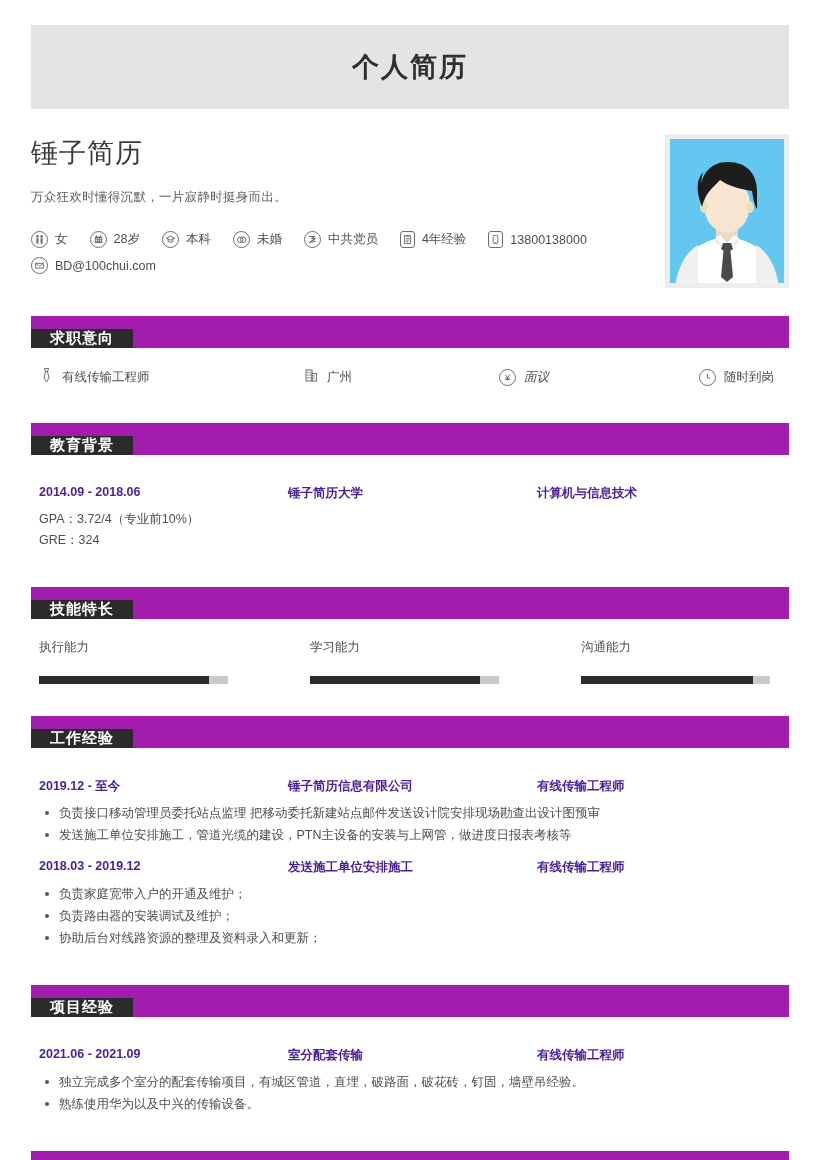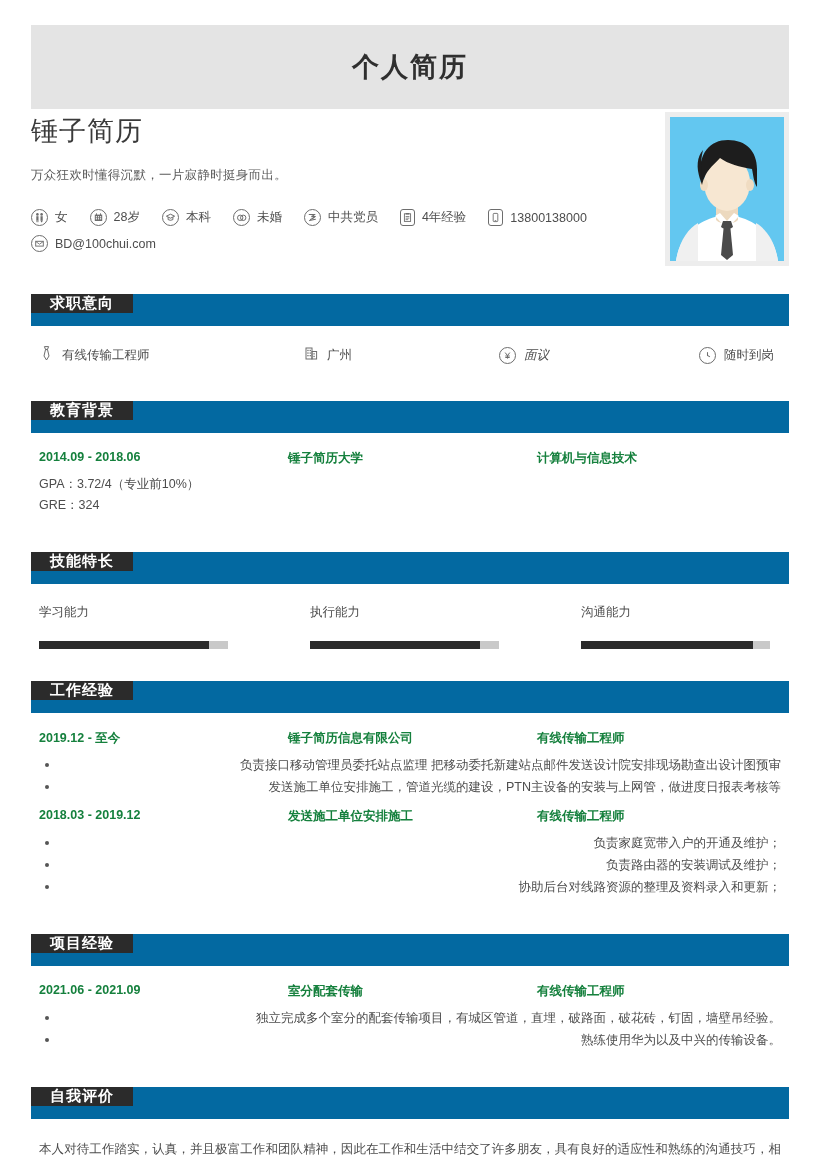--- a/index.html
+++ b/index.html
@@ -37,20 +37,21 @@
     font-weight: bold;
     color: #2f2f2f;
     letter-spacing: 2px;
   }
 
   
   .profile {
     display: flex;
     justify-content: space-between;
     align-items: flex-start;
+    padding-top: 22px;
     padding-bottom: 6px;
   }
   .profile-left { width: 590px; }
   .person-name {
     font-size: 27px;
     color: #3a3a3a;
     font-weight: normal;
     letter-spacing: 1px;
     margin: 0;
     padding-top: 4px;
@@ -114,23 +115,23 @@
   }
   .avatar {
     width: 100%;
     height: 100%;
     display: block;
   }
 
   
   .section-bar {
     height: 32px;
-    background: #0369a1;
-    display: flex;
-    align-items: flex-start;
+    background: #a21caf;
+    display: flex;
+    align-items: flex-end;
     margin-top: 22px;
   }
   .section-badge {
     background: #2b2b2b;
     color: #ffffff;
     font-size: 15px;
     font-weight: bold;
     letter-spacing: 1px;
     display: flex;
     align-items: center;
@@ -157,34 +158,34 @@
   .intent-item.c2 { width: 195px; }
   .intent-item.c3 { width: 200px; font-style: italic; }
 
   
   .block { padding: 17px 8px 4px 8px; }
   .entry { margin-bottom: 10px; }
   .entry-head {
     display: flex;
     font-size: 12.5px;
     font-weight: bold;
-    color: #15803d;
+    color: #4c1d95;
     margin-bottom: 7px;
+    margin-top: 13px;
   }
   .entry-head .col-date { width: 249px; }
   .entry-head .col-org  { width: 249px; }
   .entry-head .col-role { flex: 1; }
 
   .sub-lines { font-size: 12.5px; color: #4d4d4d; line-height: 21px; }
 
   ul.bullets {
     list-style: none;
     margin: 0;
     padding: 0;
-    text-align: right;
   }
   ul.bullets li {
     position: relative;
     padding-left: 20px;
     font-size: 12.5px;
     color: #4d4d4d;
     line-height: 22px;
   }
   ul.bullets li:before {
     content: "";
@@ -440,29 +441,29 @@
         <div>GRE：324</div>
       </div>
     </div>
   </div>
 
   <div class="section-bar">
     <div class="section-badge">技能特长</div>
   </div>
   <div class="skills-row">
     <div class="skill">
+      <div class="skill-name">执行能力</div>
+      <div class="skill-track">
+        <div class="skill-fill" id="skill-fill-1" style="width: 90%;"></div>
+      </div>
+    </div>
+    <div class="skill">
       <div class="skill-name">学习能力</div>
       <div class="skill-track">
         <div class="skill-fill" id="skill-fill-0" style="width: 90%;"></div>
-      </div>
-    </div>
-    <div class="skill">
-      <div class="skill-name">执行能力</div>
-      <div class="skill-track">
-        <div class="skill-fill" id="skill-fill-1" style="width: 90%;"></div>
       </div>
     </div>
     <div class="skill">
       <div class="skill-name">沟通能力</div>
       <div class="skill-track">
         <div class="skill-fill" id="skill-fill-2" style="width: 91%;"></div>
       </div>
     </div>
   </div>
 

